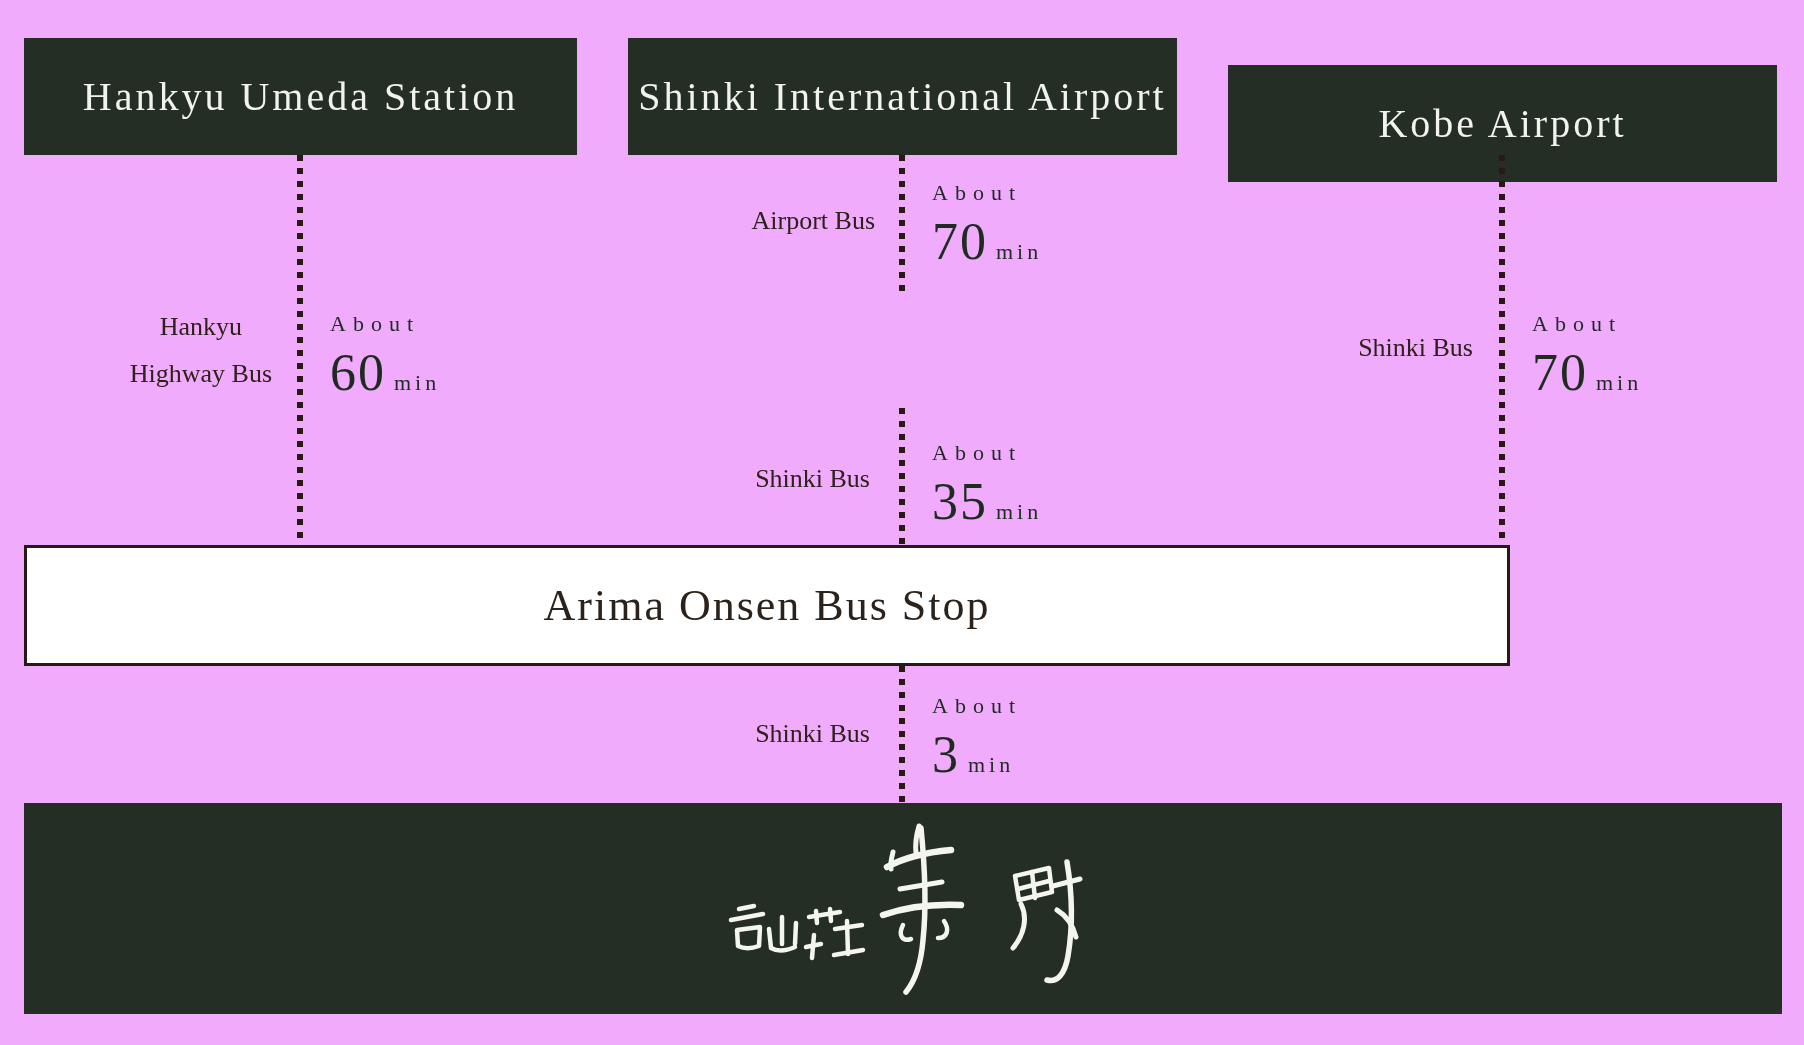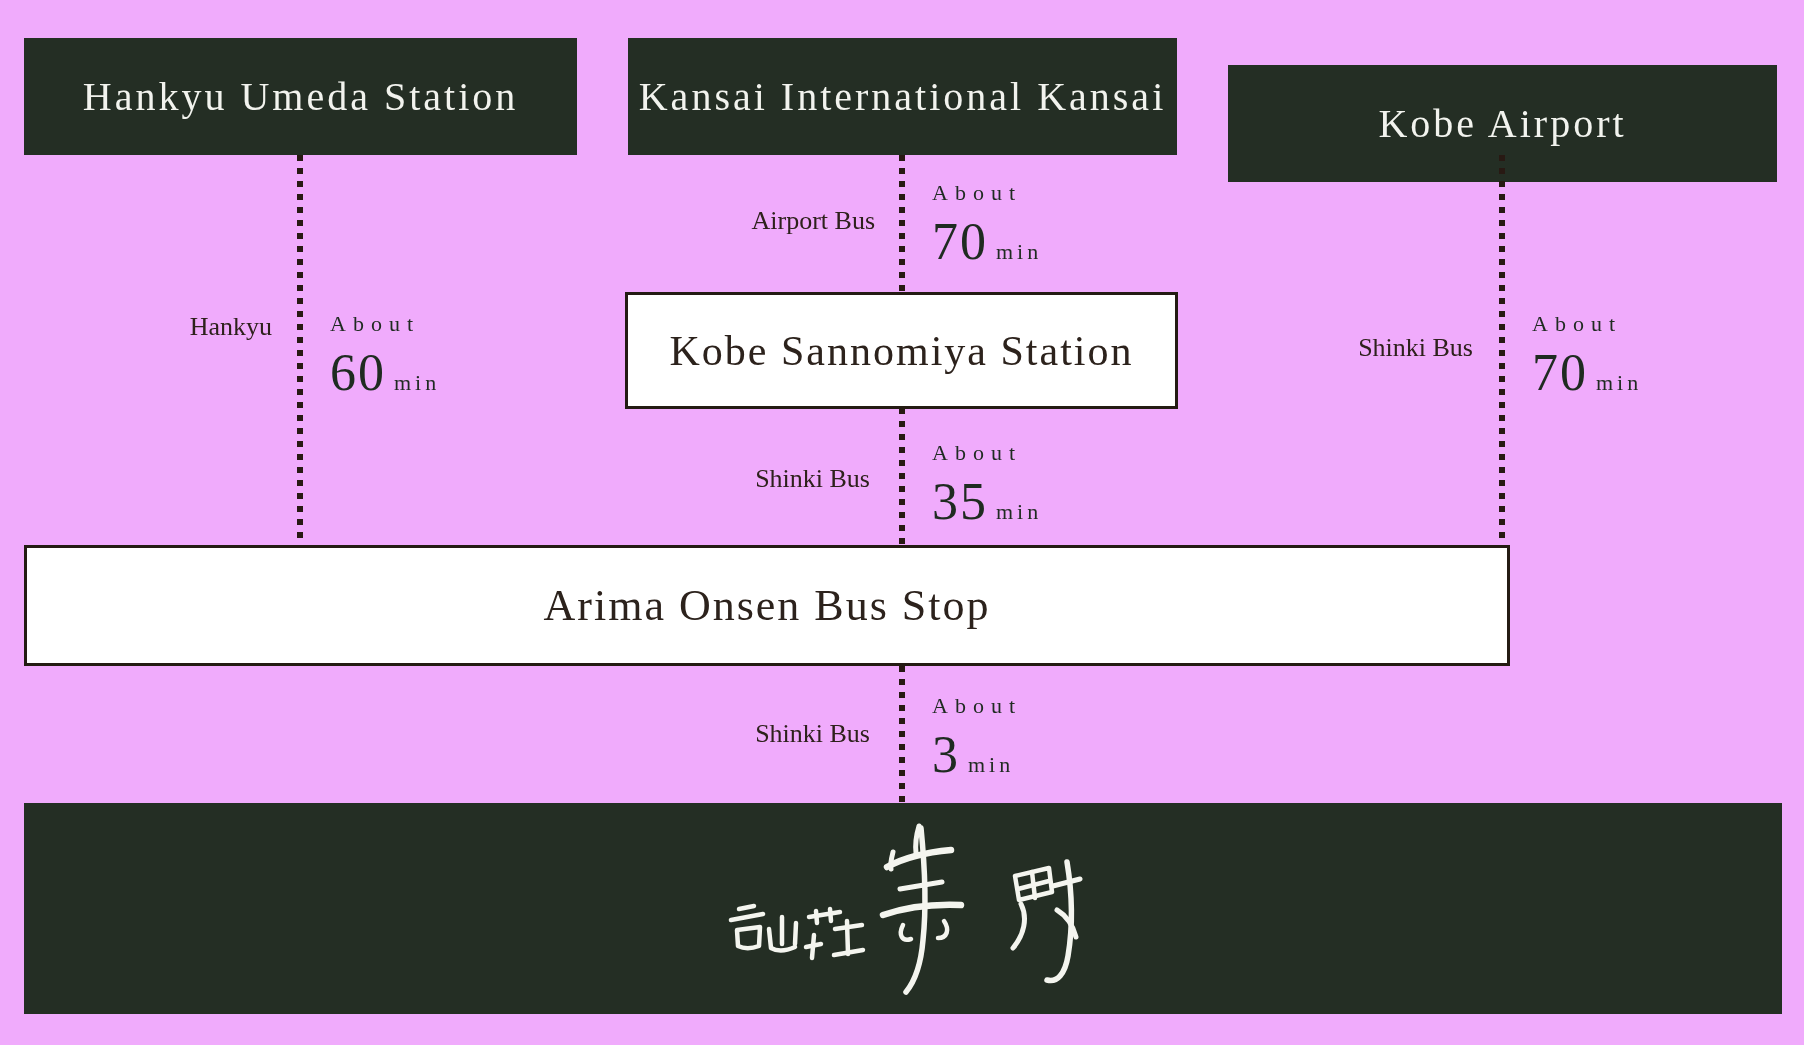--- a/index.html
+++ b/index.html
@@ -84,41 +84,39 @@
 </style>
 </head>
 <body>
 
 <div class="page">
 
   <div class="panel box1">
     <span class="panel-label">Hankyu Umeda Station</span>
   </div>
   <div class="panel box2">
-    <span class="panel-label">Kansai International Kansai</span>
+    <span class="panel-label">Shinki International Airport</span>
   </div>
   <div class="panel box3">
     <span class="panel-label">Kobe Airport</span>
   </div>
 
   <div class="dotline" style="left:297px;top:155px;height:390px;"></div>
   <div class="dotline" style="left:899px;top:155px;height:137px;"></div>
   <div class="dotline" style="left:899px;top:408px;height:137px;"></div>
   <div class="dotline" style="left:899px;top:666px;height:137px;"></div>
   <div class="dotline" style="left:1499px;top:155px;height:390px;"></div>
 
-  <div class="stop-box sannomiya">
-    <span class="stop-label">Kobe Sannomiya Station</span>
-  </div>
   <div class="stop-box arima">
     <span class="stop-label" style="font-size:44px;">Arima Onsen Bus Stop</span>
   </div>
 
   <div class="bus-label two-line" style="right:1532px;top:303px;">
     <span>Hankyu</span>
+    <span>Highway Bus</span>
   </div>
   <div class="bus-label" style="right:929px;top:206px;">Airport Bus</div>
   <div class="bus-label" style="right:934px;top:464px;">Shinki Bus</div>
   <div class="bus-label" style="right:331px;top:333px;">Shinki Bus</div>
   <div class="bus-label" style="right:934px;top:719px;">Shinki Bus</div>
 
   <div class="time-block" style="left:330px;top:311px;">
     <div class="about-word">About</div>
     <div class="time-row">
       <span class="minutes">60</span>

